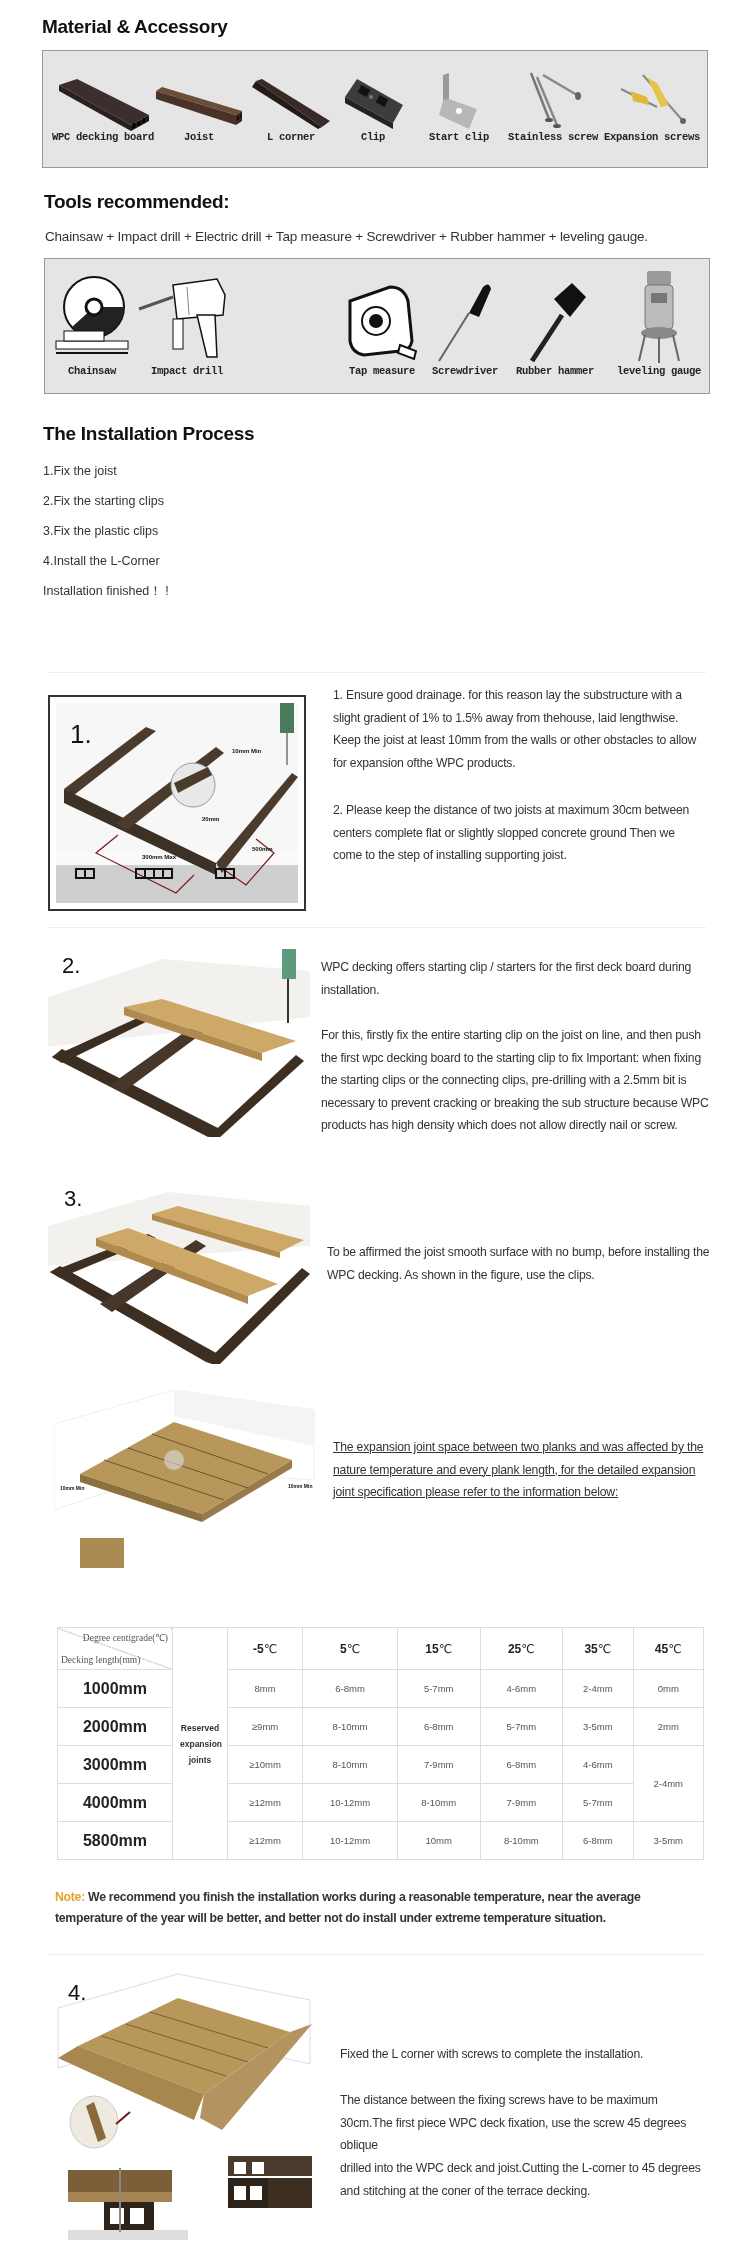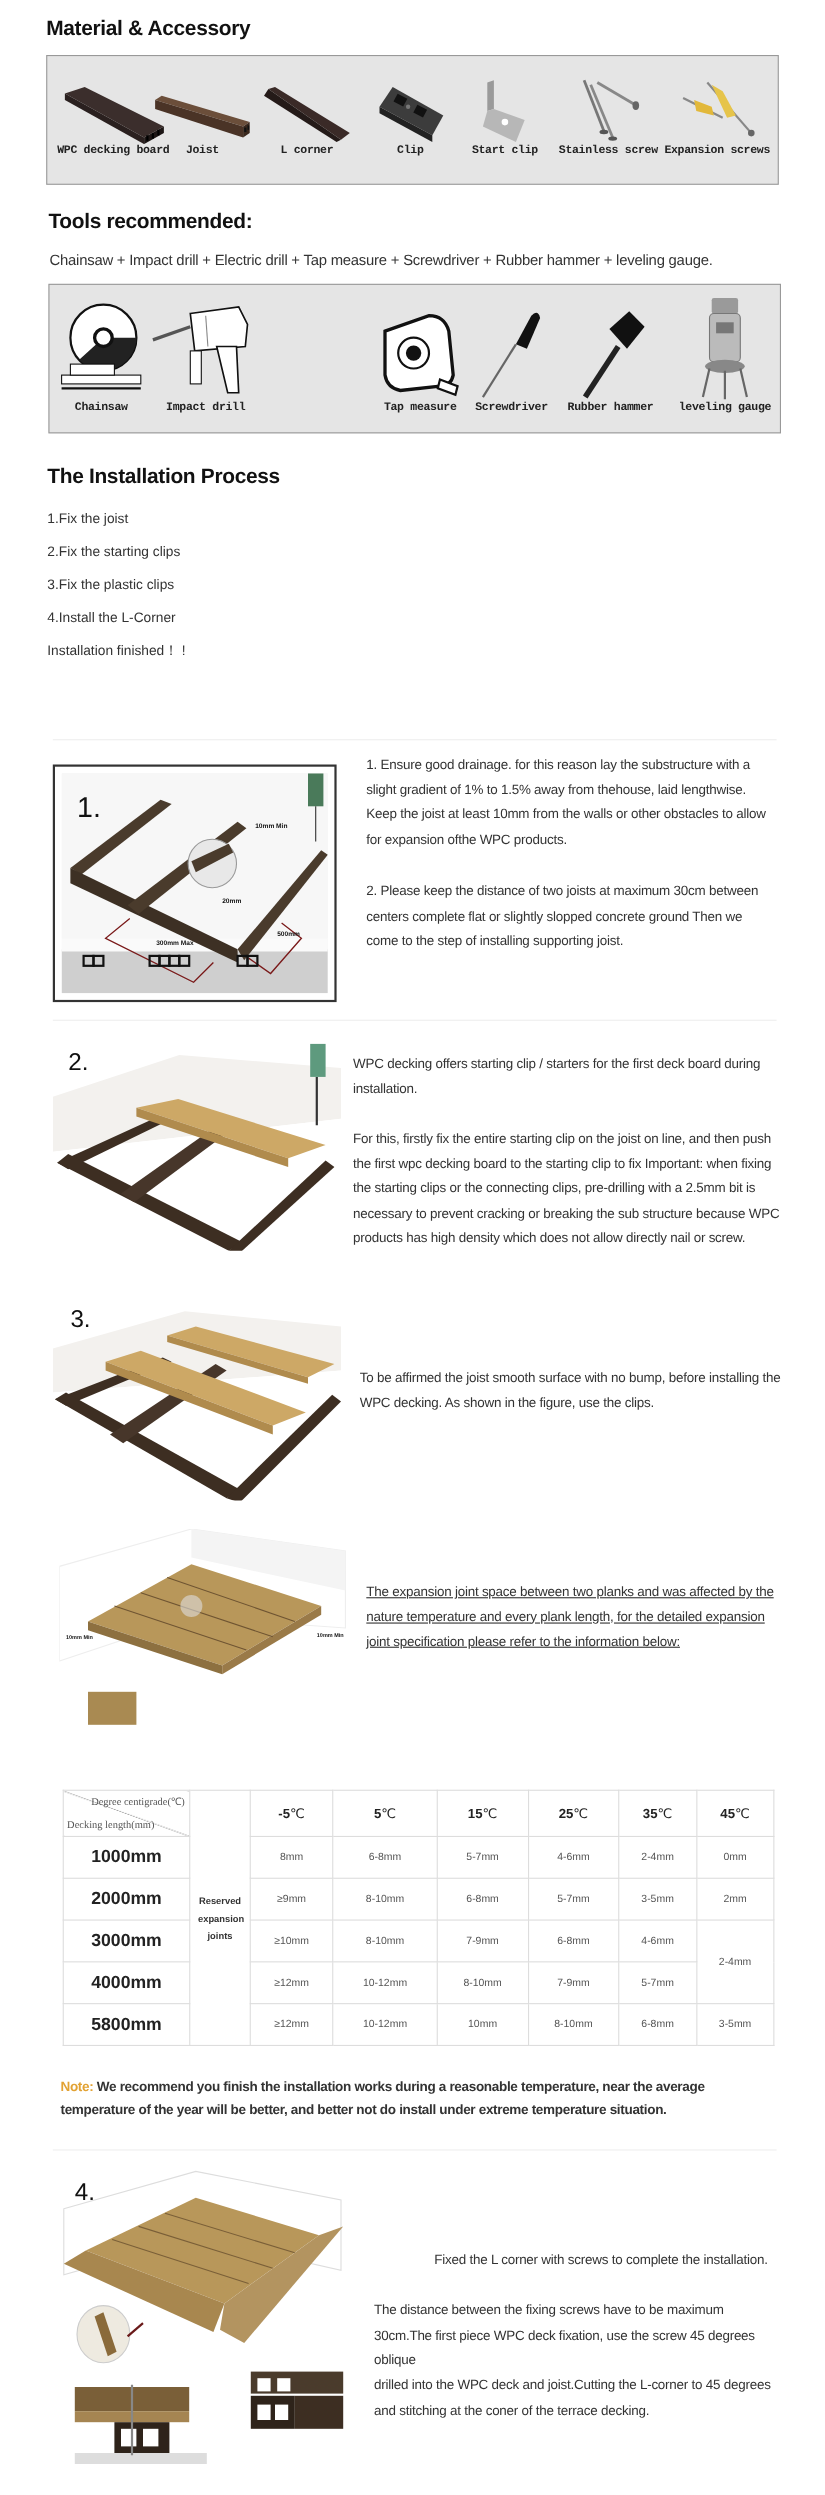--- a/index.html
+++ b/index.html
@@ -47,32 +47,32 @@
       <polygon points="6,14 24,8 96,44 78,54" fill="#3b2e2c"></polygon>
       <polygon points="6,14 78,54 78,60 6,20" fill="#2a201f"></polygon>
       <polygon points="78,54 96,44 96,50 78,60" fill="#1d1615"></polygon>
       <rect x="80" y="52" width="2" height="5" fill="#000"></rect>
         <rect x="85" y="50" width="2" height="5" fill="#000"></rect>
         <rect x="90" y="47" width="2" height="5" fill="#000"></rect>
     </svg>
     <div class="cap">WPC decking board</div>
   </div>
 
-  <div class="item" style="left:93px; top:20px; width:96px;">
+  <div class="item" style="left:108px; top:20px; width:96px;">
     <svg width="90" height="60" viewBox="0 0 90 60">
       <polygon points="2,20 8,16 88,40 82,44" fill="#6b4e3a"></polygon>
       <polygon points="2,20 82,44 82,54 2,28" fill="#4a3326"></polygon>
       <polygon points="82,44 88,40 88,50 82,54" fill="#3a281d"></polygon>
       <rect x="83" y="45" width="2" height="4" fill="#111"></rect>
         <rect x="86" y="43" width="1.5" height="4" fill="#111"></rect>
     </svg>
     <div class="cap">Joist</div>
   </div>
 
-  <div class="item" style="left:188px; top:20px; width:96px;">
+  <div class="item" style="left:200px; top:20px; width:96px;">
     <svg width="90" height="60" viewBox="0 0 90 60">
       <polygon points="10,10 16,8 84,50 76,56" fill="#3a2a27"></polygon>
       <polygon points="10,10 76,56 72,58 6,16" fill="#241a18"></polygon>
     </svg>
     <div class="cap">L corner</div>
   </div>
 
   <div class="item" style="left:290px; top:18px; width:80px;">
     <svg width="72" height="62" viewBox="0 0 72 62">
       <polygon points="8,28 20,10 66,36 56,54" fill="#3c3c3c"></polygon>
@@ -401,15 +401,15 @@
     <rect x="174" y="184" width="84" height="20" fill="#4a3b2c"></rect>
     <rect x="180" y="190" width="12" height="12" fill="#fff"></rect>
     <rect x="198" y="190" width="12" height="12" fill="#fff"></rect>
     <rect x="174" y="206" width="40" height="30" fill="#2e231a"></rect>
     <rect x="214" y="206" width="44" height="30" fill="#3d2e22"></rect>
     <rect x="180" y="214" width="12" height="14" fill="#fff"></rect>
     <rect x="196" y="214" width="12" height="14" fill="#fff"></rect>
     <text x="14" y="28" font-size="22" font-family="Liberation Sans, sans-serif" fill="#111">4.</text>
   </svg>
 </div>
-<div class="abs para" style="left:328px; top:2043px; width:370px;text-align:right;">Fixed the L corner with screws to complete the installation.</div>
+<div class="abs para" style="left:340px; top:2043px; width:370px;">Fixed the L corner with screws to complete the installation.</div>
 <div class="abs para" style="left:340px; top:2089px; width:370px;">The distance between the fixing screws have to be maximum 30cm.The first piece WPC deck fixation, use the screw  45 degrees oblique</div>
 <div class="abs para" style="left:340px; top:2157px; width:370px;">drilled into the WPC deck and joist.Cutting the L-corner to 45 degrees and stitching at the coner of the terrace decking.</div>
 
 </body></html>

